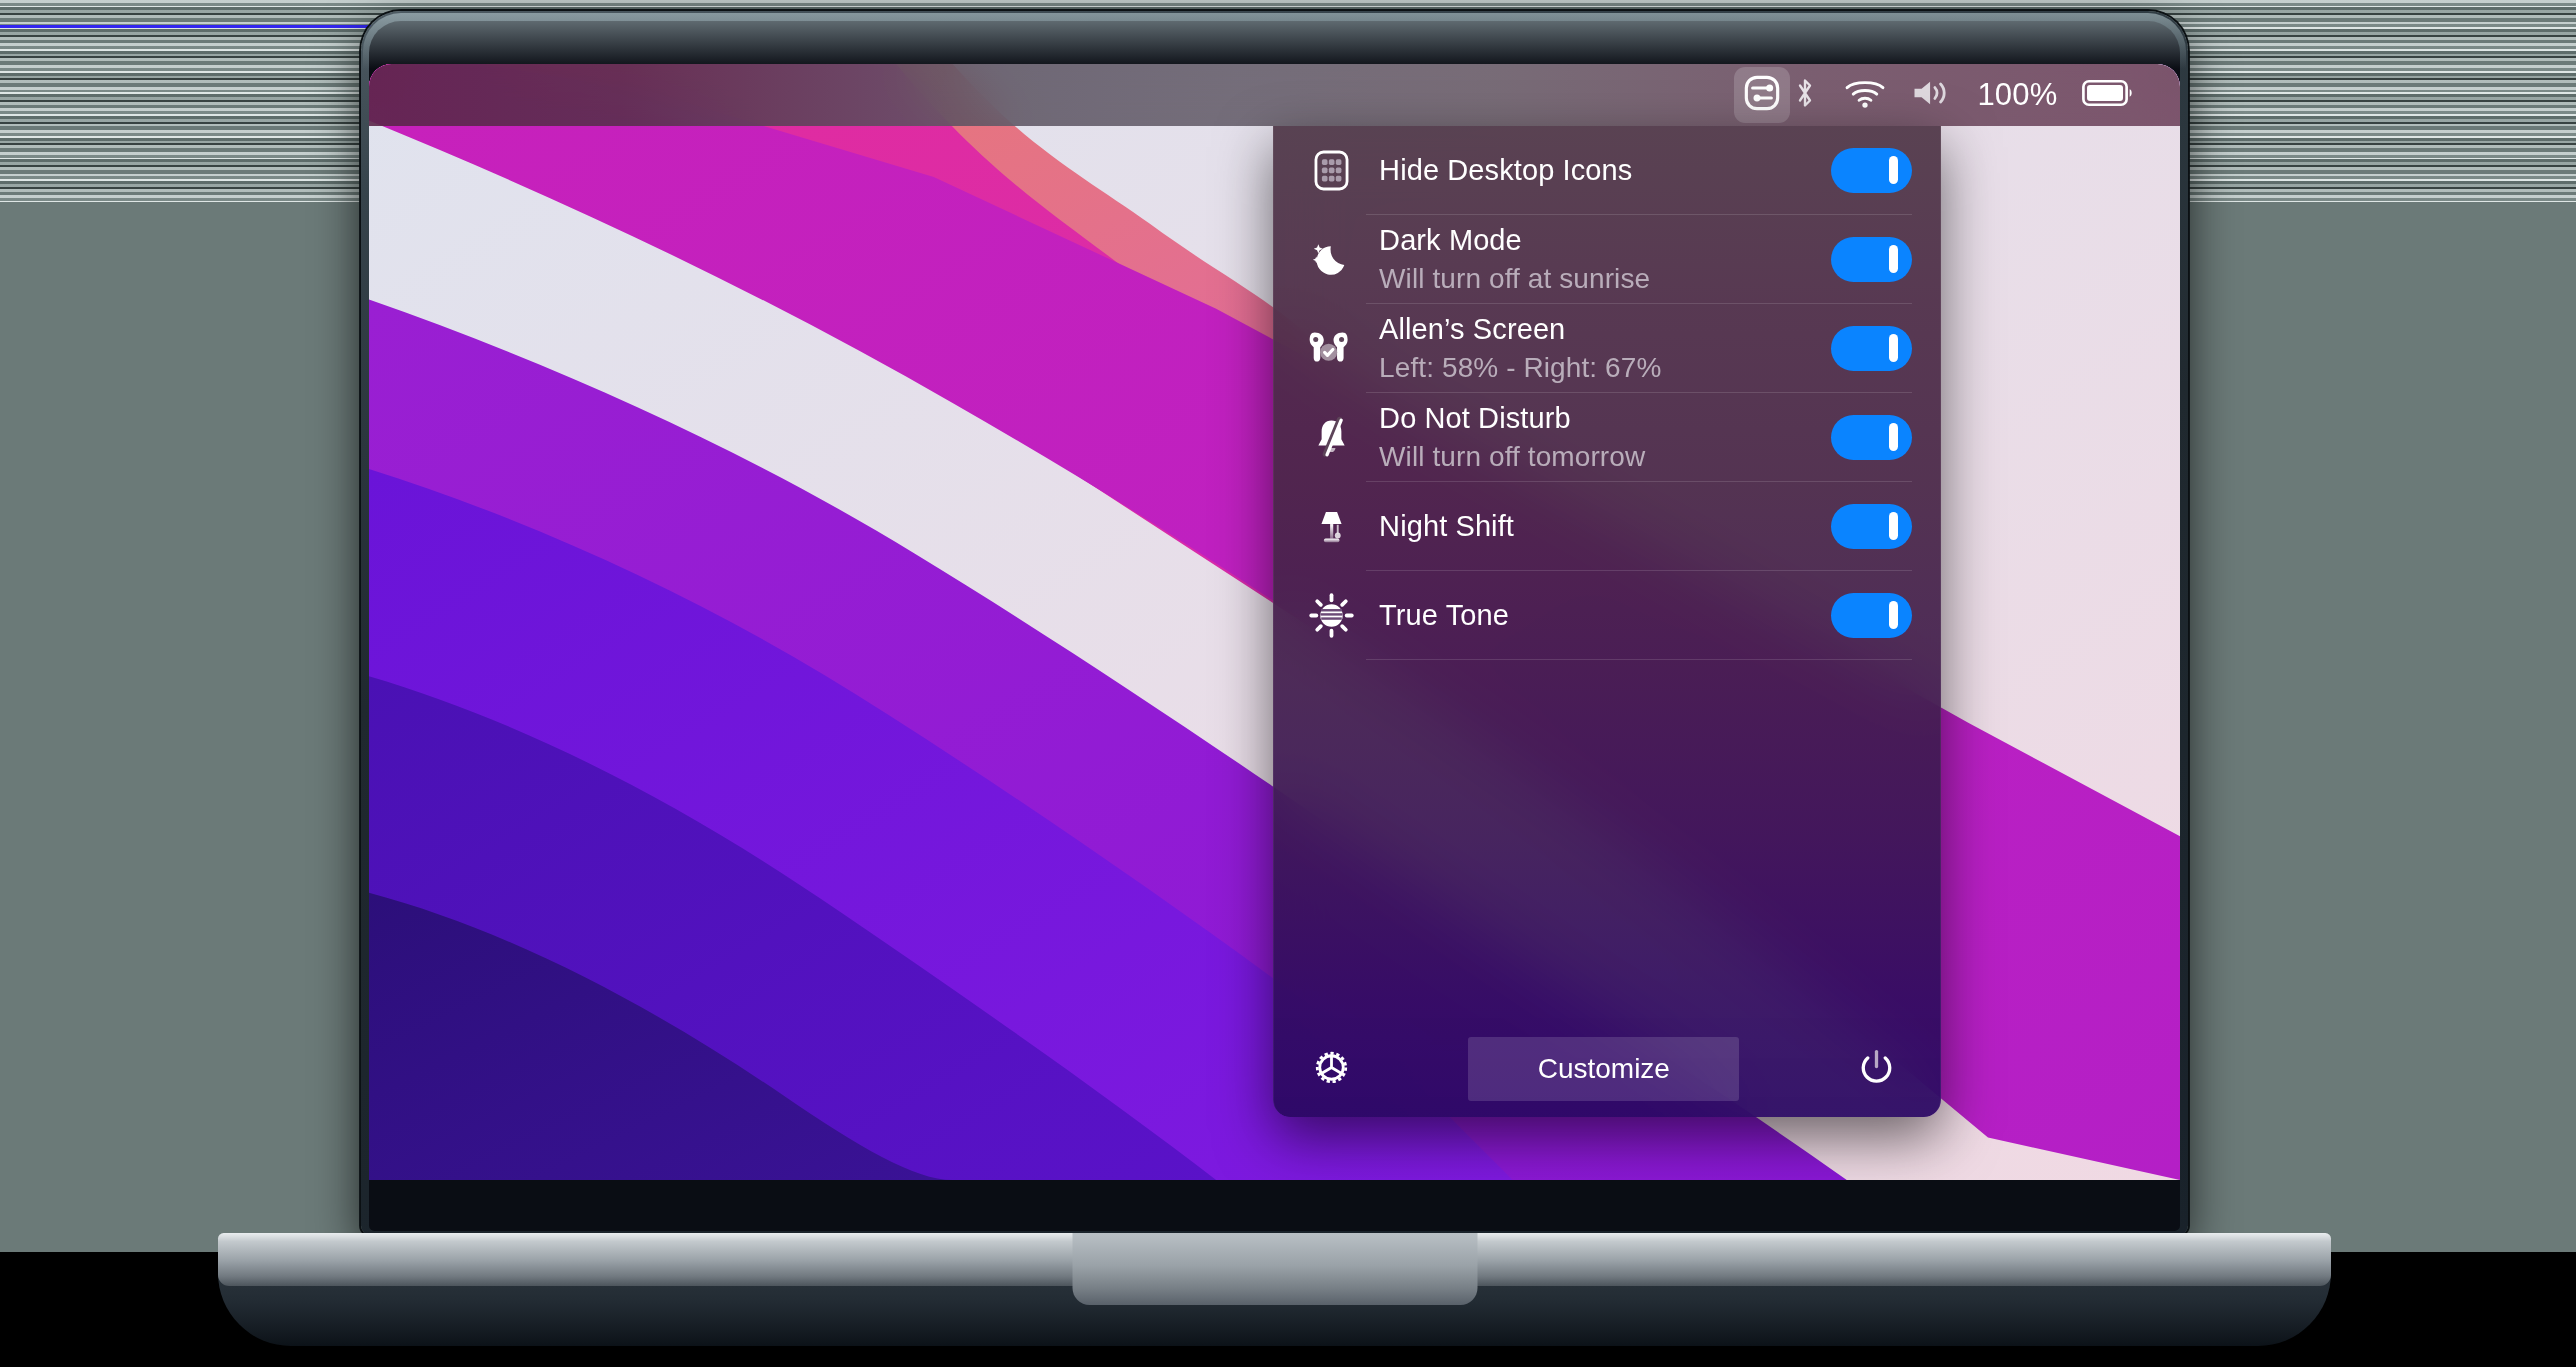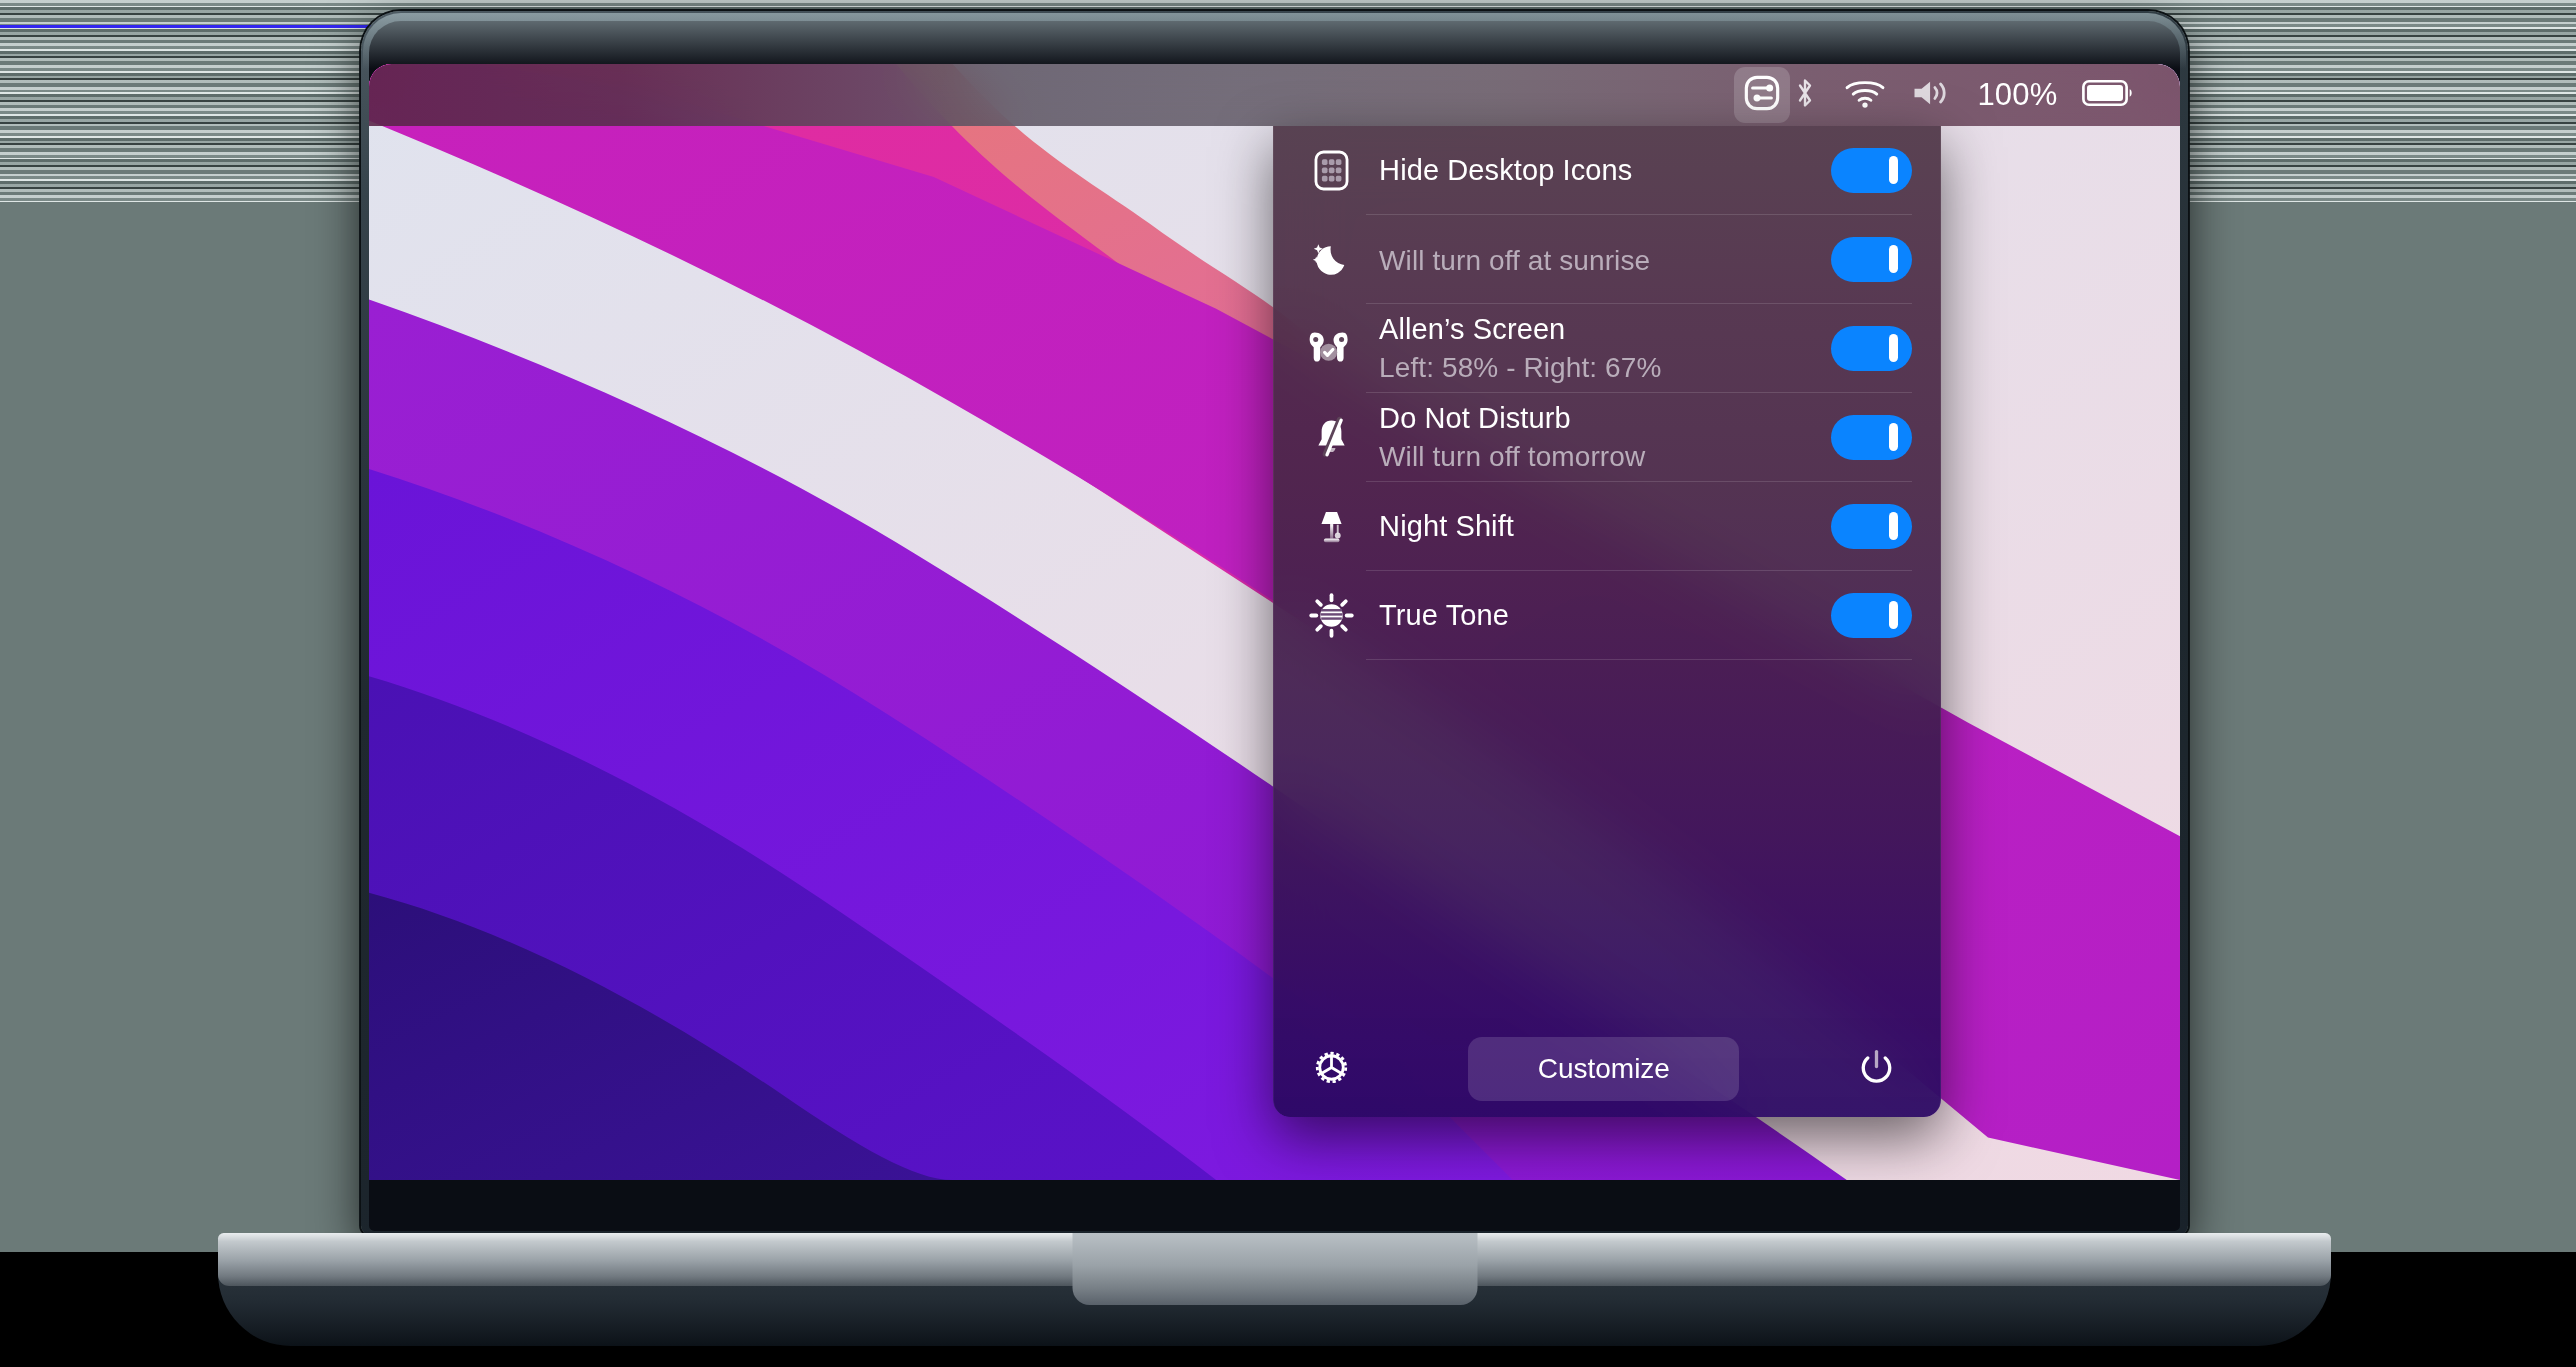--- a/index.html
+++ b/index.html
@@ -154,21 +154,21 @@
   
   .footer {
     position:absolute; left:0; right:0; bottom:0; height:96px;
     display:flex; align-items:center; padding:0 28px 0 22.6px;
   }
   .footer .fslot { width:70px; flex:0 0 70px; display:flex; align-items:center; justify-content:center; cursor:pointer; }
   .footer .mid { flex:1 1 auto; display:flex; justify-content:center; }
   .customize {
     background:rgba(255,255,255,.14);
     color:#fff; font-size:28px;
-    border:none; border-radius:14px;
+    border:none; border-radius:3px;
     padding:16px 0; width:271px; cursor:pointer;
     font-family:"Liberation Sans", sans-serif;
   }
 
   
   .base {
     position:absolute; left:-143px; top:1222px; width:2113px; height:53px;
     background:linear-gradient(180deg,#e9edef 0%,#c3c9cd 16%,#9aa2a8 52%,#717980 82%,#4d555c 100%);
     border-radius:5.6px 5.6px 11.3px 11.3px;
   }
@@ -327,20 +327,21 @@
 
               <div class="row">
                 <div class="icon">
                   <svg width="45" height="45" viewBox="0 0 26 26" fill="#fff">
                     <path d="M20.4 16.2 A8.2 8.2 0 1 1 12.6 5.4 A9 9 0 0 0 20.4 16.2 Z"></path>
                     <path d="M5.4 4.2 l.75 1.9 1.9.75 -1.9.75 -.75 1.9 -.75-1.9 -1.9-.75 1.9-.75 Z"></path>
                     <path d="M4.2 11.2 l.55 1.4 1.4.55 -1.4.55 -.55 1.4 -.55-1.4 -1.4-.55 1.4-.55 Z"></path>
                   </svg>
                 </div>
                 <div class="labels">
+                  <div class="title">Dark Mode</div>
                   <div class="sub">Will turn off at sunrise</div>
                 </div>
                 <div class="toggle on">
                     <span class="knob"></span>
                   </div>
                 <div class="divider"></div>
               </div>
 
 
               <div class="row">

